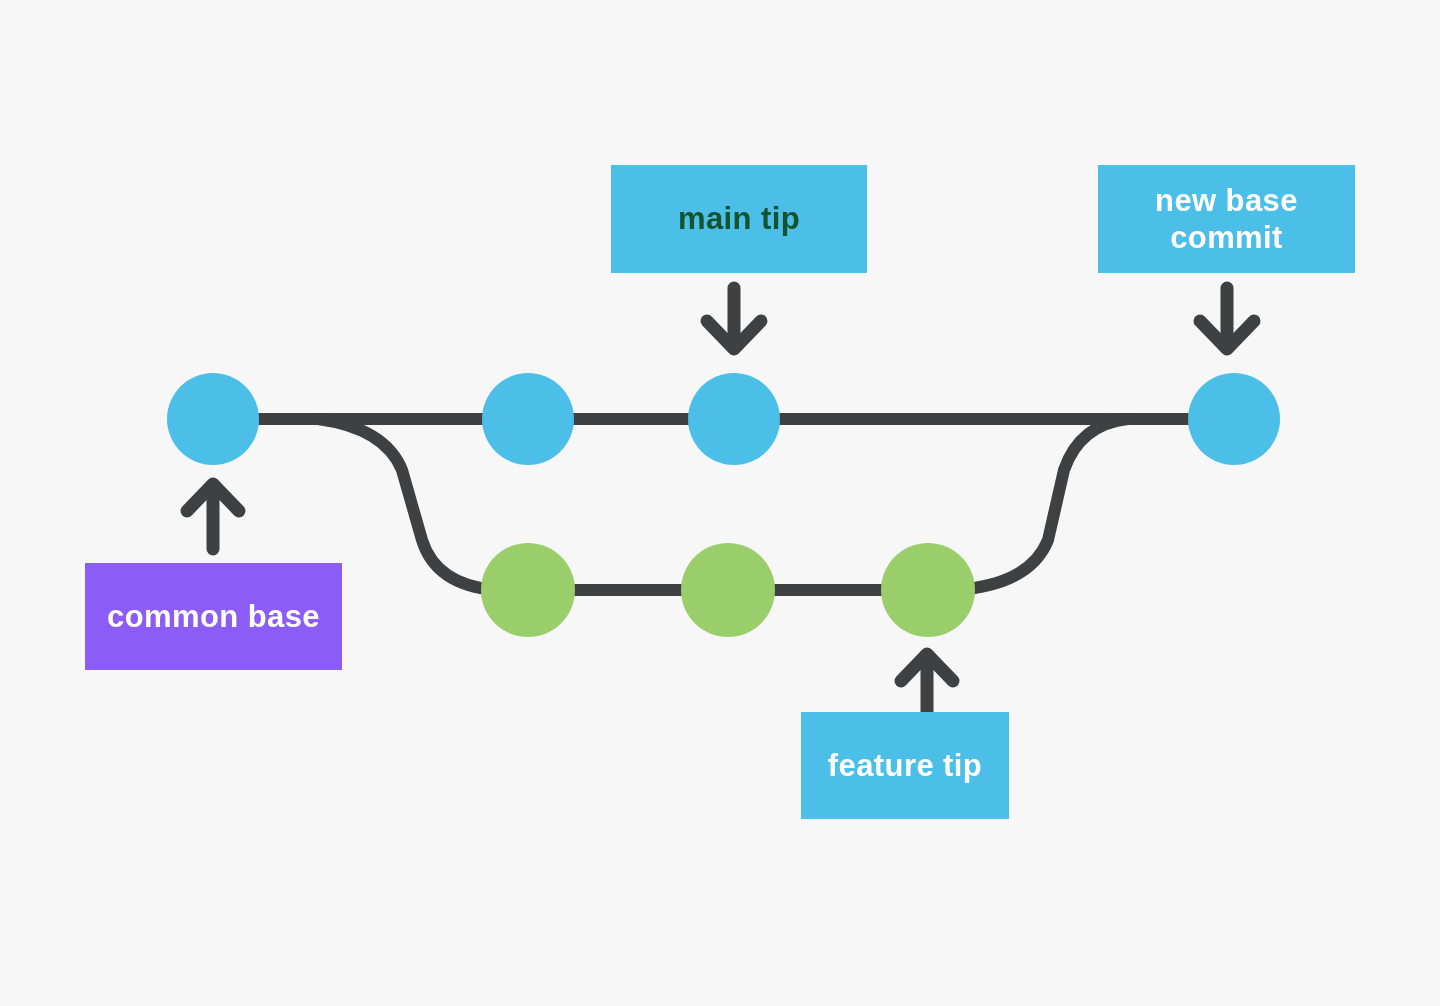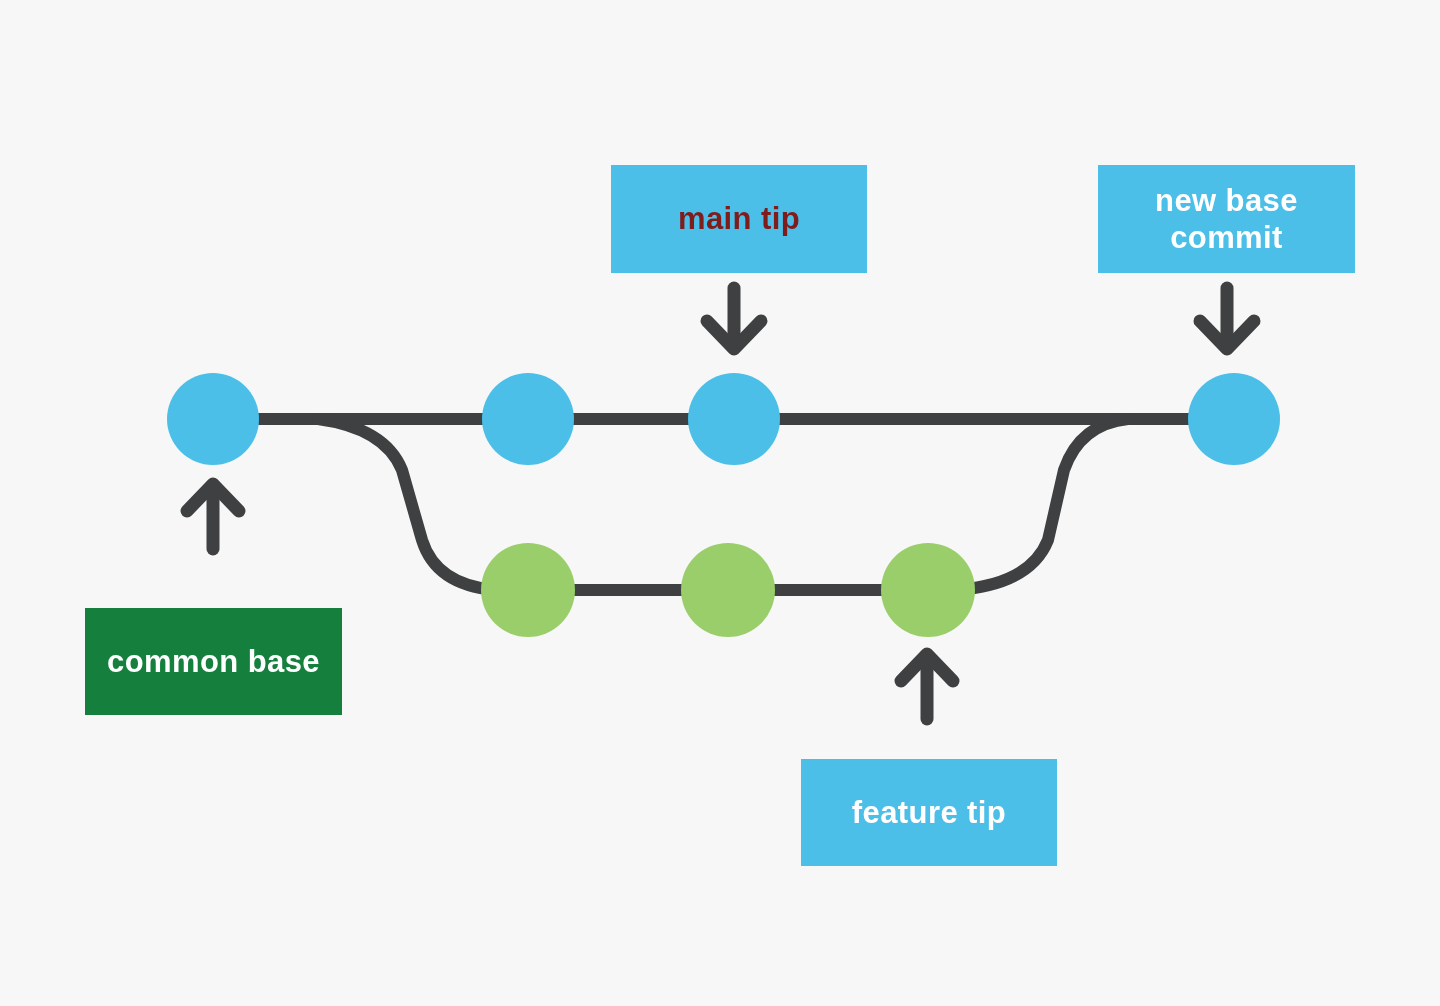--- a/index.html
+++ b/index.html
@@ -20,21 +20,21 @@
     font-size:31px;
     font-weight:bold;
     letter-spacing:0.4px;
     line-height:1.2;
     padding:0 20px;
     box-sizing:border-box;
   }
   .pos-main-tip{left:611px;top:165px;width:256px;height:108px;}
   .pos-new-merge{left:1098px;top:165px;width:257px;height:108px;}
   .pos-common-base{left:85px;top:563px;width:257px;height:107px;}
-  .pos-feature-tip{left:801px;top:759px;width:256px;height:107px;}
+  .pos-feature-tip{left:801px;top:712px;width:208px;height:107px;}
 </style>
 </head>
 <body>
 
 <div class="stage" style="background-color: rgb(247, 247, 247);">
 
   <svg width="1440" height="1006" viewBox="0 0 1440 1006" xmlns="http://www.w3.org/2000/svg">
 
     <path d="M 213 419 L 1234 419" fill="none" stroke-width="12" stroke-linecap="round" stroke="#3E4041"></path>
 
@@ -62,21 +62,21 @@
 
   <circle cx="213" cy="419" r="46" fill="#4BBFE8"></circle>
       <circle cx="528" cy="419" r="46" fill="#4BBFE8"></circle>
       <circle cx="734" cy="419" r="46" fill="#4BBFE8"></circle>
       <circle cx="1234" cy="419" r="46" fill="#4BBFE8"></circle>
       <circle cx="528" cy="590" r="47" fill="#9ACE6A"></circle>
       <circle cx="728" cy="590" r="47" fill="#9ACE6A"></circle>
       <circle cx="928" cy="590" r="47" fill="#9ACE6A"></circle>
     </svg>
 
-  <div class="label pos-main-tip" style="background-color: rgb(75, 191, 232); color: #7f1d1d;">main tip</div>
+  <div class="label pos-main-tip" style="background-color: rgb(75, 191, 232); color: #14532d;">main tip</div>
 
   <div class="label pos-new-merge" style="background-color: rgb(75, 191, 232); color: rgb(255, 255, 255);">new base commit</div>
 
-  <div class="label pos-common-base" style="background-color: #15803d; color: rgb(255, 255, 255); margin-top: 45px;">common base</div>
+  <div class="label pos-common-base" style="background-color: #8b5cf6; color: rgb(255, 255, 255);">common base</div>
 
   <div class="label pos-feature-tip" style="background-color: rgb(75, 191, 232); color: rgb(255, 255, 255);">feature tip</div>
 
 </div>
 
 </body></html>

